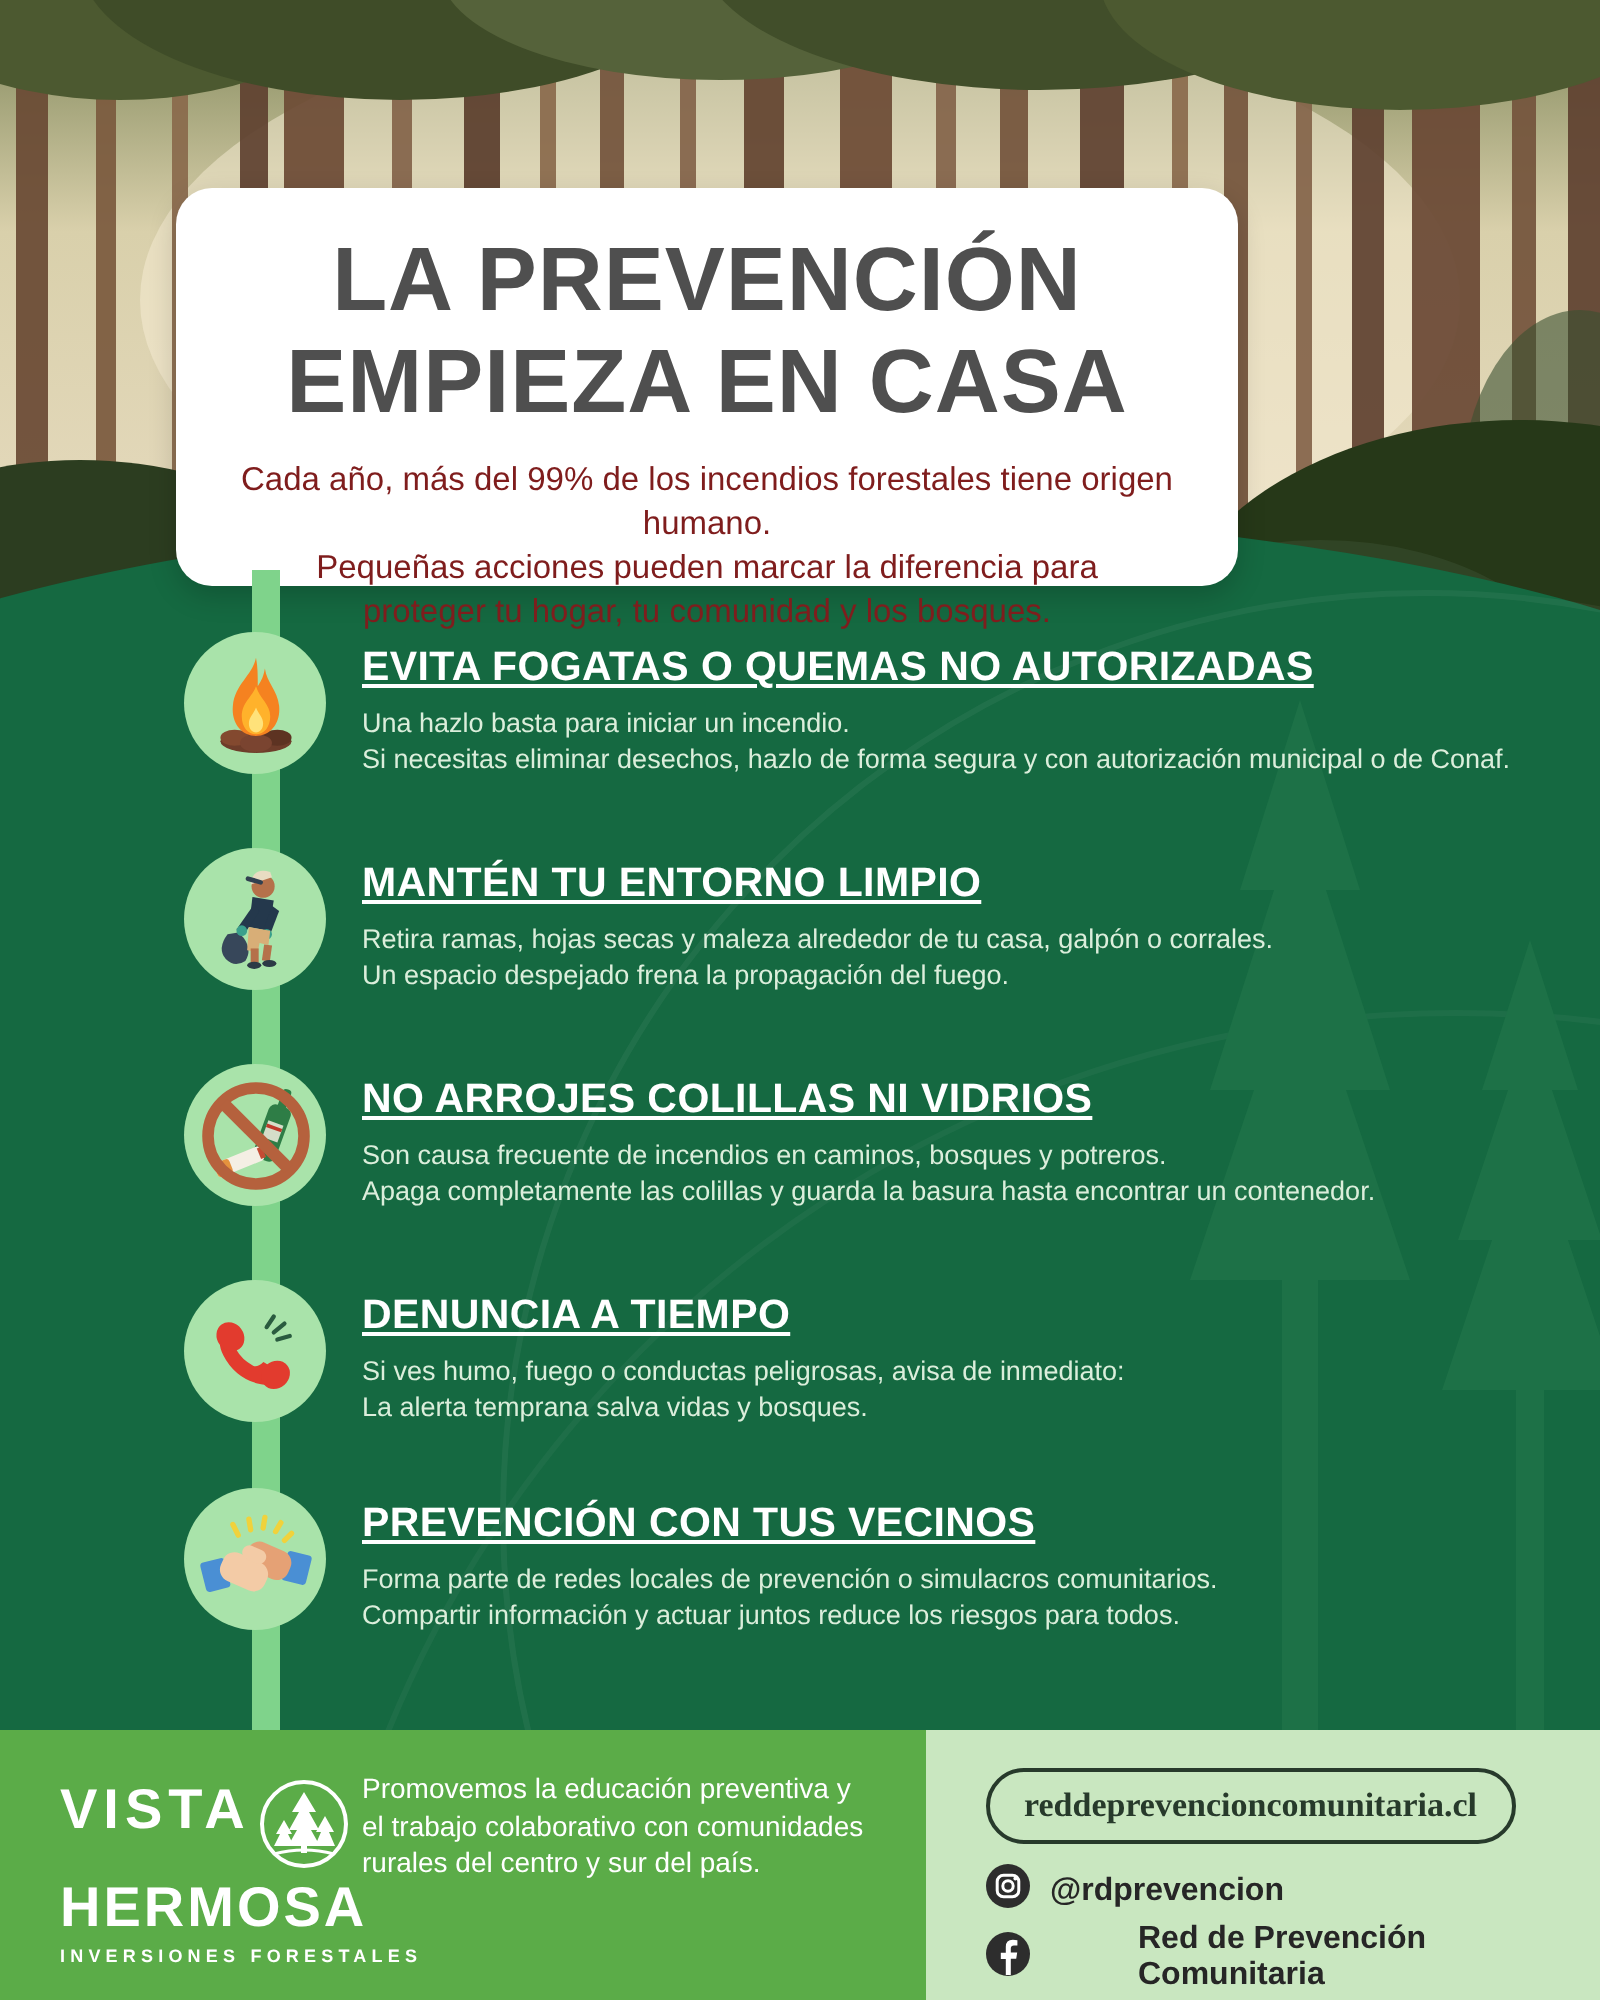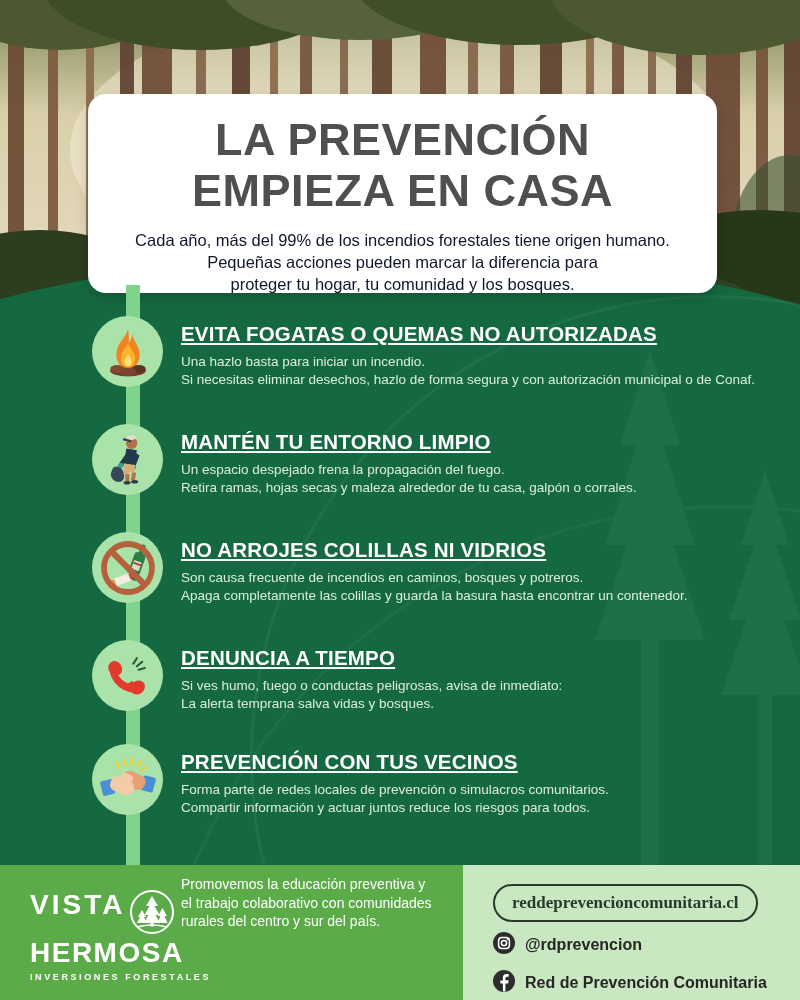--- a/index.html
+++ b/index.html
@@ -11,26 +11,26 @@
   .forest{position:absolute;left:0;top:0;width:800px;height:330px;z-index:0;}
   
   .green-wrap{position:absolute;left:0;top:255px;width:800px;height:610px;overflow:hidden;z-index:1;}
   .dome{position:absolute;left:-160px;top:0;width:1100px;height:300px;border-radius:50%;background:#156941;}
   .green-rect{position:absolute;left:0;top:145px;width:800px;height:465px;background:#156941;}
   .arc-a{position:absolute;left:250px;top:40px;width:920px;height:920px;border-radius:50%;border:3px solid rgba(255,255,255,0.05);}
   .arc-b{position:absolute;left:150px;top:250px;width:1150px;height:1150px;border-radius:50%;border:3px solid rgba(255,255,255,0.04);}
   .pines{position:absolute;right:-25px;top:95px;}
   
   .card{
-    position:absolute;left:88px;top:94px;width:629px;height:199px;z-index:2;
+    position:absolute;left:88px;top:94px;width:531px;height:199px;z-index:2;
     background:#ffffff;border-radius:18px;box-shadow:0 5px 14px rgba(0,0,0,.18);
     text-align:center;box-sizing:border-box;padding-top:20px;
   }
   .card h1{margin:0;font-size:45px;line-height:51px;font-weight:bold;color:#4f4f4f;letter-spacing:.5px;}
-  .card .sub{margin-top:13px;font-size:16.5px;line-height:22px;color:#0f172a;}
+  .card .sub{margin-top:13px;font-size:16.5px;line-height:22px;color:#7f1d1d;}
   
   .timeline{position:absolute;left:126px;top:285px;width:14px;height:580px;background:#7fd38b;z-index:2;}
   
   .item{position:absolute;left:0;width:800px;z-index:3;}
   .item-circle{
     position:absolute;left:92px;top:0;width:71px;height:71px;border-radius:50%;
     background:#a9e3aa;display:flex;align-items:center;justify-content:center;
   }
   .item-circle svg{width:64px;height:64px;}
   .item-text{position:absolute;left:181px;top:6px;width:582px;}
@@ -39,29 +39,29 @@
   
   .footer{position:absolute;left:0;top:865px;width:800px;height:135px;z-index:2;}
   .footer-left{position:absolute;left:0;top:0;width:463px;height:135px;background:#5bac48;}
   .footer-right{position:absolute;left:463px;top:0;width:337px;height:135px;background:#c9e7c0;}
   .logo{position:absolute;left:30px;top:26px;width:150px;color:#fff;}
   .logo-row1{display:flex;align-items:flex-start;}
   .logo-v{font-size:28px;font-weight:bold;letter-spacing:3px;line-height:28px;}
   .logo-emblem{margin-left:4px;margin-top:-2px;}
   .logo-h{font-size:28px;font-weight:bold;letter-spacing:1.5px;line-height:28px;margin-top:0px;}
   .logo-tag{font-size:9px;font-weight:bold;letter-spacing:2.6px;margin-top:5px;white-space:nowrap;}
-  .mission{position:absolute;left:181px;top:10px;width:272px;color:#ffffff;font-size:14px;line-height:18.5px;}
+  .mission{position:absolute;left:181px;top:20px;width:272px;color:#ffffff;font-size:14px;line-height:18.5px;}
   .mission-bold{font-weight:bold;margin-top:2px;color:#ffffff;}
   .site-pill{
     display:inline-block;margin:19px 0 0 30px;padding:7px 17px;
     border:2px solid #273a2b;border-radius:20px;color:#273a2b;
     font-size:17px;font-weight:bold;background:transparent;font-family:Liberation Serif, serif;
   }
   .social-row{display:flex;align-items:center;margin:10px 0 0 30px;}
-  .social-row.fb{margin-top:12px;}
+  .social-row.fb{margin-top:2px;gap:44px;}
   .social-row svg{flex:0 0 auto;}
   .social-label{margin-left:10px;font-size:16px;font-weight:bold;color:#262626;}
 </style>
 </head>
 <body>
 
 <div class="poster">
 
   <svg class="forest" viewBox="0 0 800 330" preserveAspectRatio="none">
     <defs>
@@ -175,22 +175,22 @@
         <circle cx="42" cy="44" r="3" fill="#3aa08c"></circle>
         <path d="M32 40 L44 42 L43 50 L38 49 L37 54 L31 53 Z" fill="#d8ae77"></path>
         <rect x="33" y="52" width="4.5" height="8" fill="#b5714a"></rect>
         <rect x="40" y="50" width="4.5" height="9" fill="#b5714a" transform="rotate(8 42 54)"></rect>
         <ellipse cx="35" cy="61.5" rx="4" ry="2" fill="#2c3a46"></ellipse>
         <ellipse cx="43.5" cy="60.5" rx="4" ry="2" fill="#2c3a46"></ellipse>
       </svg>
     </div>
     <div class="item-text">
       <div class="item-title">MANTÉN TU ENTORNO LIMPIO</div>
+      <div class="item-line">Retira ramas, hojas secas y maleza alrededor de tu casa, galpón o corrales.</div>
       <div class="item-line">Un espacio despejado frena la propagación del fuego.</div>
-      <div class="item-line">Retira ramas, hojas secas y maleza alrededor de tu casa, galpón o corrales.</div>
     </div>
   </div>
 
   <div class="item" style="top:532px">
     <div class="item-circle">
       <svg viewBox="0 0 72 72">
         <g transform="rotate(20 44 36)">
           <rect x="38" y="18" width="13" height="32" rx="4" fill="#2e7d46"></rect>
           <rect x="42" y="8" width="5" height="12" rx="2" fill="#2e7d46"></rect>
           <rect x="40" y="28" width="9" height="10" fill="#f2ede0" opacity="0.85"></rect>

